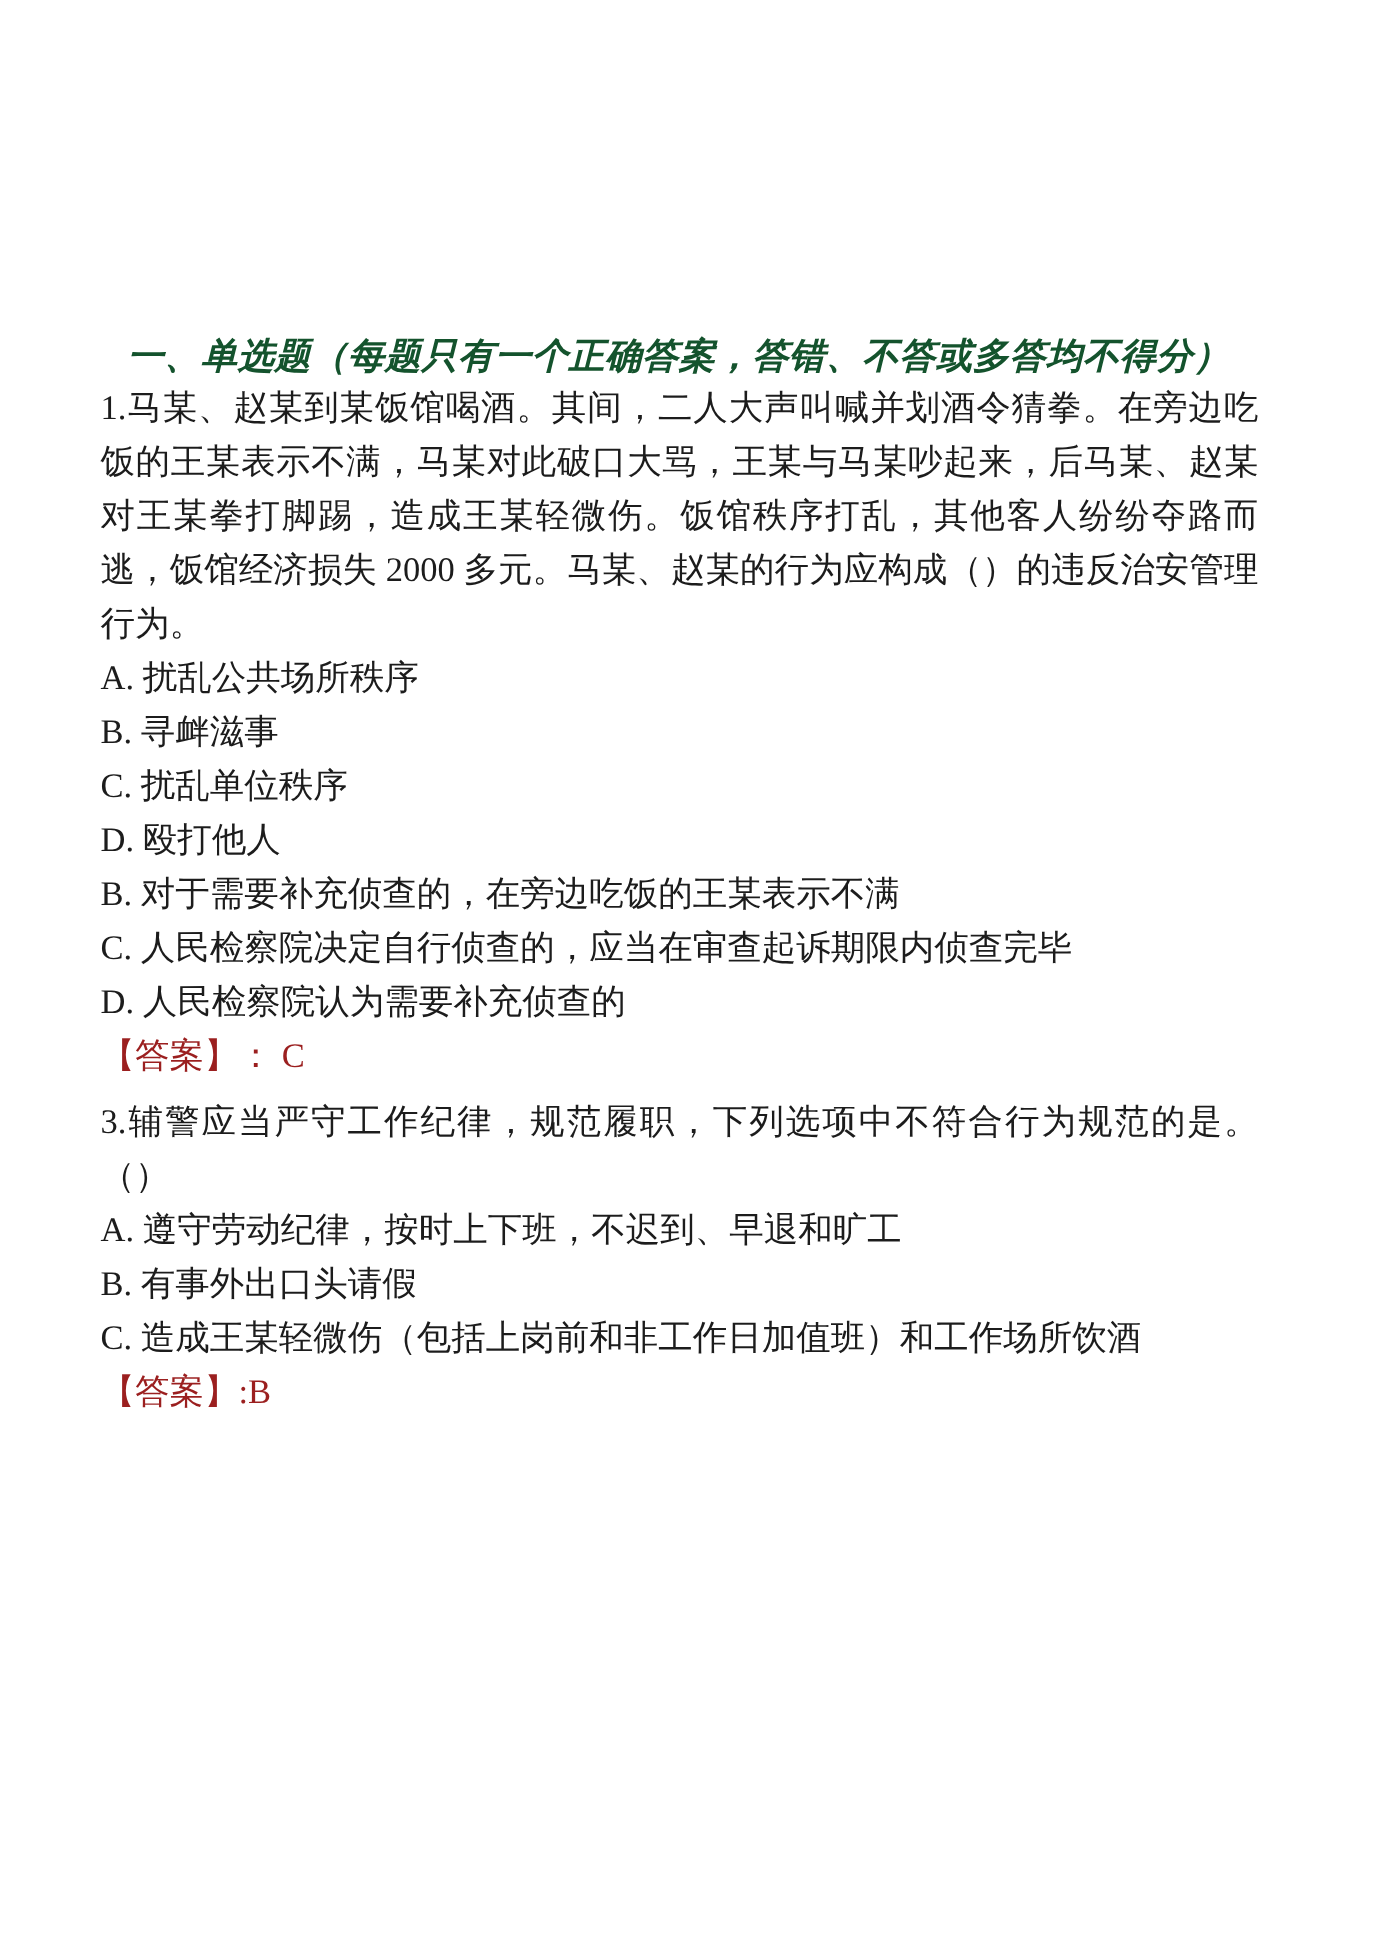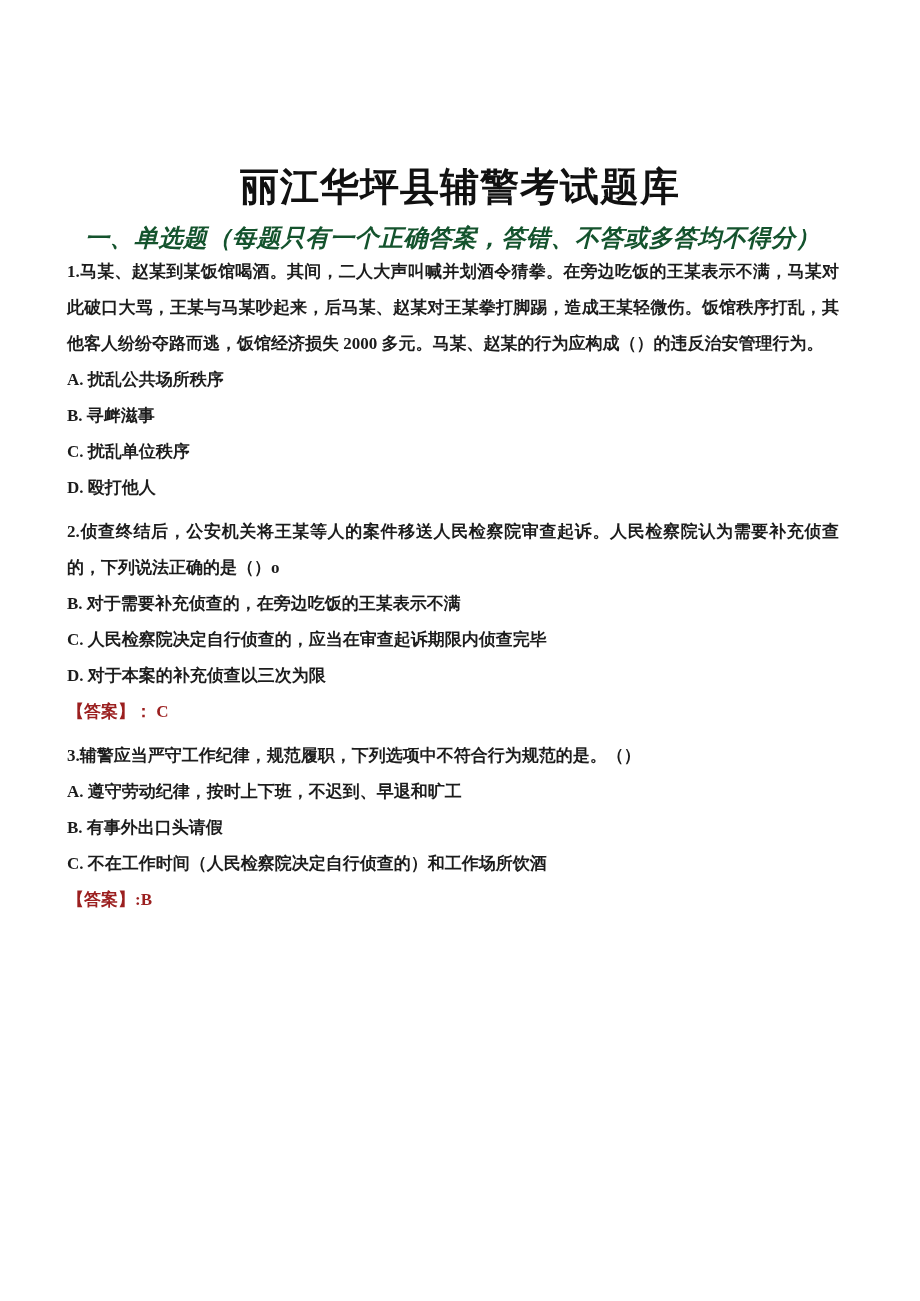--- a/index.html
+++ b/index.html
@@ -22,57 +22,55 @@
   }
   .section-heading{
     position:absolute;top:206px;left:85px;width:790px;
     font-family:"Liberation Serif","DejaVu Serif",serif;
     font-style:italic;font-weight:bold;
     font-size:24px;line-height:1;color:#14532d;
     letter-spacing:0.5px;white-space:nowrap;
   }
   .content{
     position:absolute;top:254px;left:67px;width:772px;
-    font-size:17px;line-height:36px;text-align:justify;font-weight:bold;
+    font-size:23px;line-height:36px;text-align:justify;
   }
   .content p{margin:0;padding:0;}
   .stem{margin-top:8px !important;}
   .question:first-of-type .stem{margin-top:0 !important;}
   .answer{color:var(--answer-red);}
 </style>
 </head>
 <body>
 
 <div class="page">
 
-  <h1 class="doc-title">丽江华坪县辅警考试题库</h1>
 
   <h2 class="section-heading">一、单选题（每题只有一个正确答案，答错、不答或多答均不得分）</h2>
 
   <div class="content">
 
     <section class="question">
       <p class="stem">1.马某、赵某到某饭馆喝酒。其间，二人大声叫喊并划酒令猜拳。在旁边吃饭的王某表示不满，马某对此破口大骂，王某与马某吵起来，后马某、赵某对王某拳打脚踢，造成王某轻微伤。饭馆秩序打乱，其他客人纷纷夺路而逃，饭馆经济损失 2000 多元。马某、赵某的行为应构成（）的违反治安管理行为。</p>
       <p class="option">A. 扰乱公共场所秩序</p>
       <p class="option">B. 寻衅滋事</p>
       <p class="option">C. 扰乱单位秩序</p>
       <p class="option">D. 殴打他人</p>
     </section>
 
     <section class="question">
-      <p class="stem">2.侦查终结后，公安机关将王某等人的案件移送人民检察院审查起诉。人民检察院认为需要补充侦查的，下列说法正确的是（）o</p>
       <p class="option">B. 对于需要补充侦查的，在旁边吃饭的王某表示不满</p>
       <p class="option">C. 人民检察院决定自行侦查的，应当在审查起诉期限内侦查完毕</p>
-      <p class="option">D. 对于本案的补充侦查以三次为限</p>
+      <p class="option">D. 人民检察院认为需要补充侦查的</p>
       <p class="answer">【答案】： C</p>
     </section>
 
     <section class="question">
       <p class="stem">3.辅警应当严守工作纪律，规范履职，下列选项中不符合行为规范的是。（）</p>
       <p class="option">A. 遵守劳动纪律，按时上下班，不迟到、早退和旷工</p>
       <p class="option">B. 有事外出口头请假</p>
-      <p class="option">C. 不在工作时间（人民检察院决定自行侦查的）和工作场所饮酒</p>
+      <p class="option">C. 造成王某轻微伤（包括上岗前和非工作日加值班）和工作场所饮酒</p>
       <p class="answer">【答案】:B</p>
     </section>
 
 
   </div>
 </div>
 
 </body></html>

